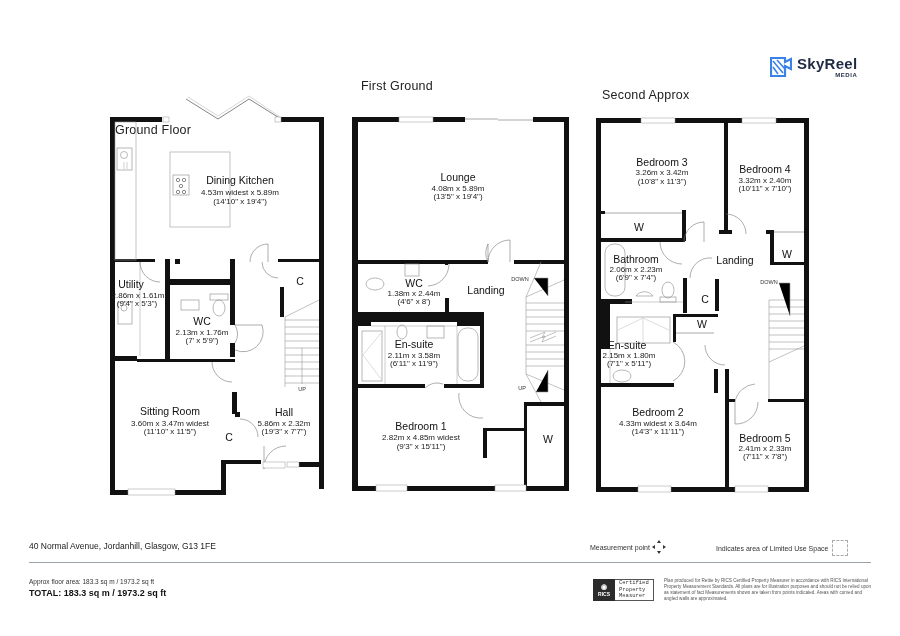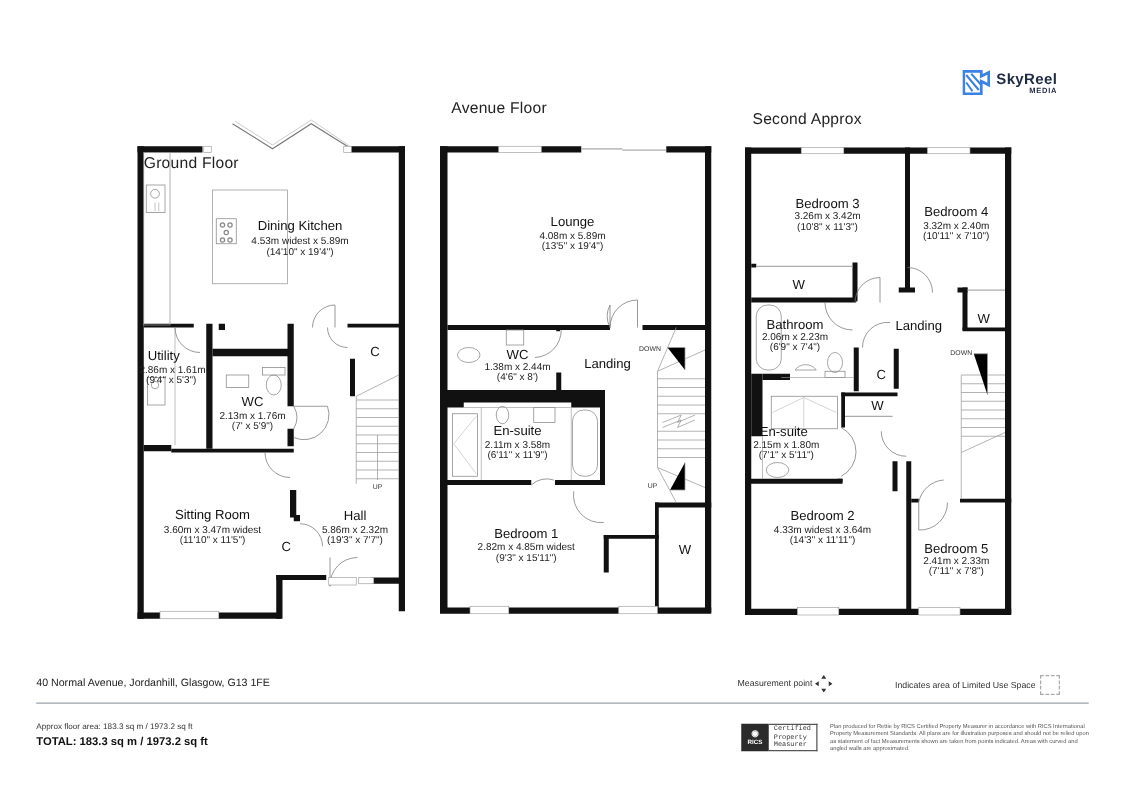--- a/index.html
+++ b/index.html
@@ -4,39 +4,39 @@
 <style>
   html, body { margin:0; padding:0; background:#ffffff; }
   body { width:900px; height:636px; position:relative; overflow:hidden; font-family:"Liberation Sans", sans-serif; color:#111; }
   .floor-title { position:absolute; font-size:12.5px; color:#222; letter-spacing:0.2px; }
   svg.plan { position:absolute; left:0; top:0; }
   .room-name { font-family:"Liberation Sans", sans-serif; font-size:10.5px; fill:#111; text-anchor:middle; }
   .room-dim { font-family:"Liberation Sans", sans-serif; font-size:8px; fill:#222; text-anchor:middle; }
   .small-label { font-family:"Liberation Sans", sans-serif; font-size:5.5px; fill:#333; text-anchor:middle; }
   .logo { position:absolute; left:770px; top:56px; display:flex; align-items:center; }
   .logo-text { display:flex; flex-direction:column; margin-left:5px; line-height:1; }
-  .logo-main { font-size:12px; font-weight:bold; color:#1f2a44; letter-spacing:0.3px; }
+  .logo-main { font-size:15px; font-weight:bold; color:#1f2a44; letter-spacing:0.3px; }
   .logo-sub { font-size:6px; font-weight:bold; color:#1f2a44; text-align:right; letter-spacing:0.6px; margin-top:1px; }
   .address { position:absolute; left:29px; top:541px; font-size:8.5px; color:#222; }
   .sep { position:absolute; left:29px; top:562px; width:842px; height:1px; background:#9aa3ab; }
   .approx { position:absolute; left:29px; top:578px; font-size:6.5px; color:#333; }
   .total { position:absolute; left:29px; top:588px; font-size:9px; font-weight:bold; color:#111; }
   .legend-mp { position:absolute; left:590px; top:540px; font-size:7px; color:#333; display:flex; align-items:center; }
   .legend-lu { position:absolute; left:716px; top:540px; font-size:7px; color:#333; display:flex; align-items:center; }
   .lu-box { width:14px; height:14px; border:1px dashed #aaa; margin-left:4px; }
   .rics { position:absolute; left:593px; top:579px; display:flex; align-items:center; }
   .rics-badge { width:22px; height:22px; background:#2b2b2b; color:#fff; font-size:5px; font-weight:bold; display:flex; flex-direction:column; align-items:center; justify-content:center; }
   .rics-text { border:1px solid #555; border-left:none; height:20px; padding:0 4px; font-family:"Liberation Mono", monospace; font-size:5.5px; line-height:6.5px; color:#333; display:flex; flex-direction:column; justify-content:center; }
   .disclaimer { position:absolute; left:664px; top:578px; width:208px; font-size:4.6px; line-height:6px; color:#555; }
 </style>
 </head>
 <body>
 
 <div class="floor-title" style="left:115px; top:79px;margin-top:44px;">Ground Floor</div>
-<div class="floor-title" style="left:361px; top:79px;">Avenue Floor</div>
+<div class="floor-title" style="left:361px; top:79px;">First Ground</div>
 <div class="floor-title" style="left:602px; top:88px;">Second Approx</div>
 
 <div class="logo">
   <svg width="22" height="20" viewBox="0 0 22 20">
     <path d="M1 1 H15 V5 L21 2 V12 L15 9 V19 H1 Z" fill="none" stroke="#3b82e6" stroke-width="2.2"></path>
     <path d="M3 4 L13 16 M7 3 L15 12 M3 10 L8 17" stroke="#3b82e6" stroke-width="1.6"></path>
   </svg>
   <div class="logo-text">
     <span class="logo-main">SkyReel</span>
     <span class="logo-sub">MEDIA</span>

